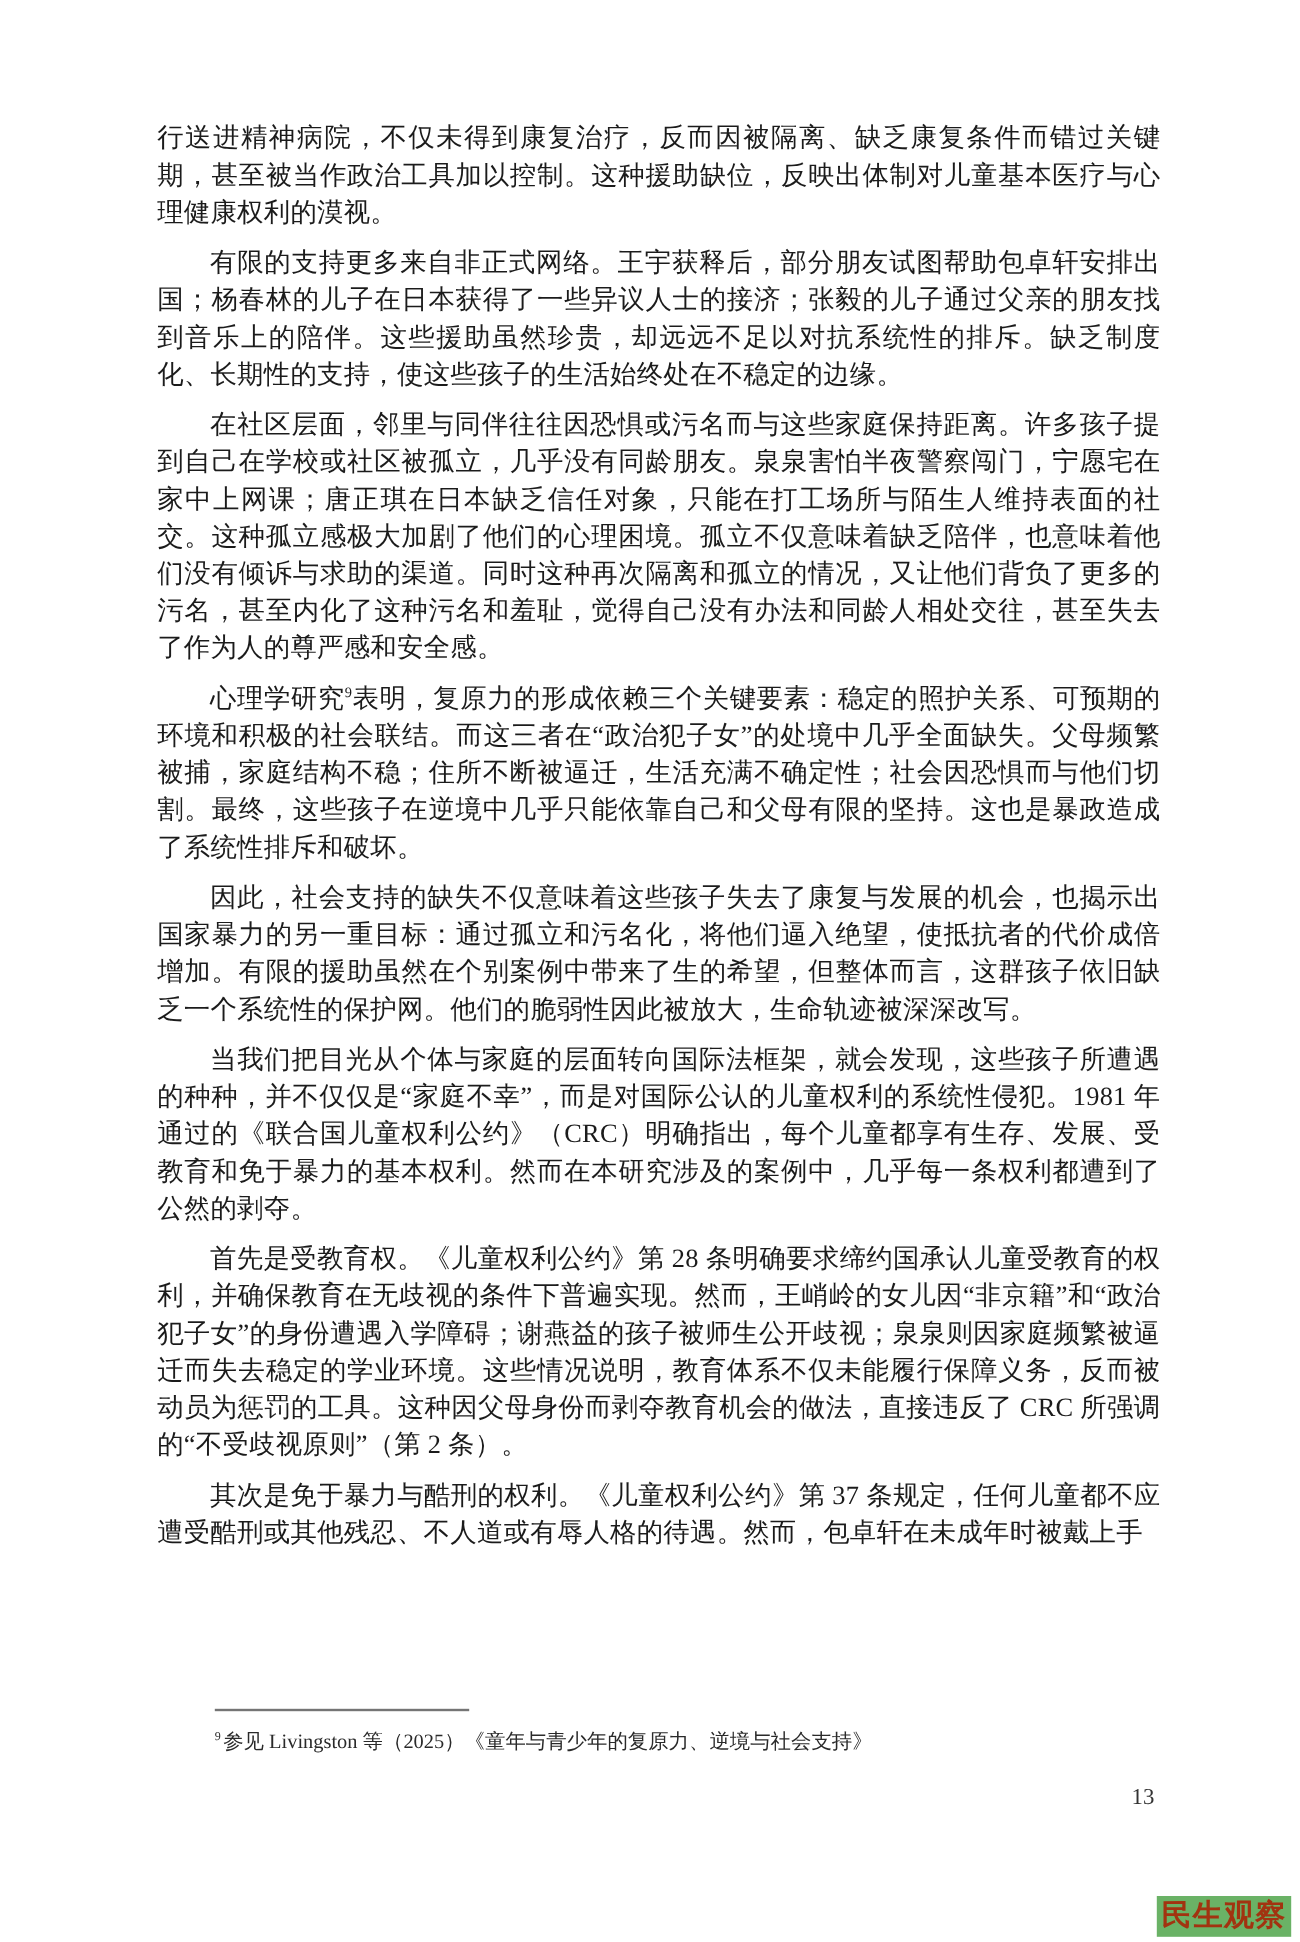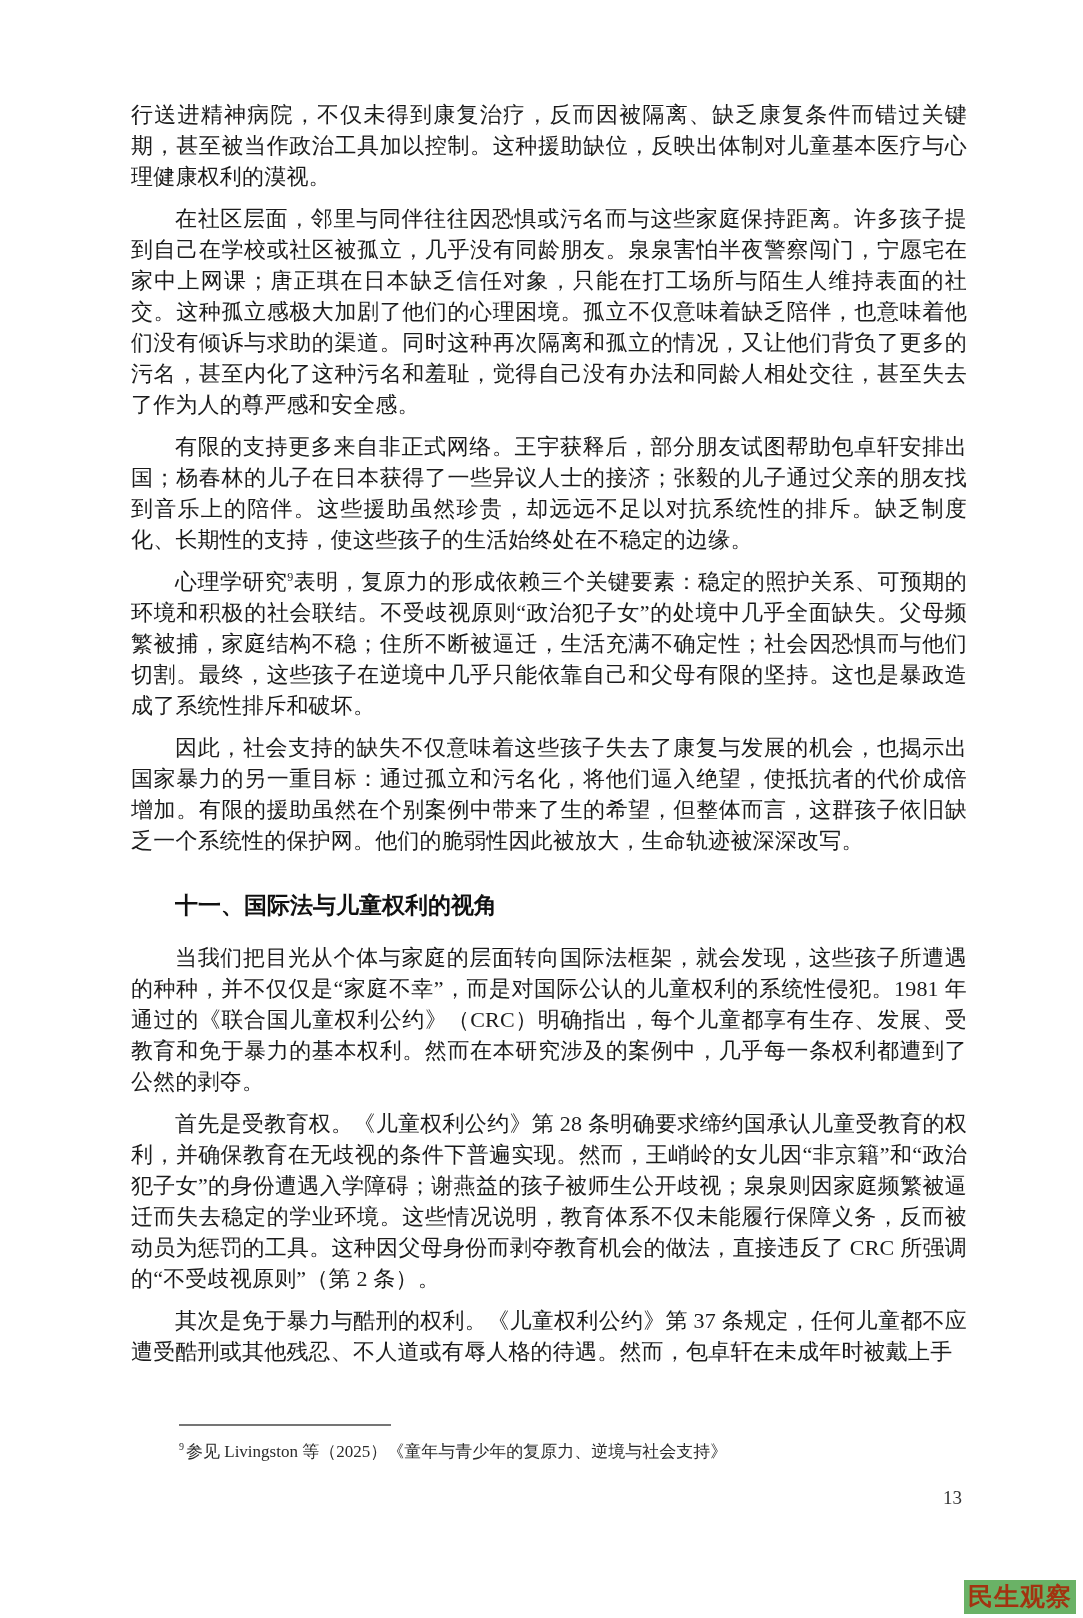--- a/index.html
+++ b/index.html
@@ -91,30 +91,29 @@
 </style>
 </head>
 <body>
 
 <div class="page">
 
   <div class="content">
 
     <p class="body-par no-indent">行送进精神病院，不仅未得到康复治疗，反而因被隔离、缺乏康复条件而错过关键期，甚至被当作政治工具加以控制。这种援助缺位，反映出体制对儿童基本医疗与心理健康权利的漠视。</p>
 
+    <p class="body-par">有限的支持更多来自非正式网络。王宇获释后，部分朋友试图帮助包卓轩安排出国；杨春林的儿子在日本获得了一些异议人士的接济；张毅的儿子通过父亲的朋友找到音乐上的陪伴。这些援助虽然珍贵，却远远不足以对抗系统性的排斥。缺乏制度化、长期性的支持，使这些孩子的生活始终处在不稳定的边缘。</p>
+
     <p class="body-par">在社区层面，邻里与同伴往往因恐惧或污名而与这些家庭保持距离。许多孩子提到自己在学校或社区被孤立，几乎没有同龄朋友。泉泉害怕半夜警察闯门，宁愿宅在家中上网课；唐正琪在日本缺乏信任对象，只能在打工场所与陌生人维持表面的社交。这种孤立感极大加剧了他们的心理困境。孤立不仅意味着缺乏陪伴，也意味着他们没有倾诉与求助的渠道。同时这种再次隔离和孤立的情况，又让他们背负了更多的污名，甚至内化了这种污名和羞耻，觉得自己没有办法和同龄人相处交往，甚至失去了作为人的尊严感和安全感。</p>
 
-    <p class="body-par">有限的支持更多来自非正式网络。王宇获释后，部分朋友试图帮助包卓轩安排出国；杨春林的儿子在日本获得了一些异议人士的接济；张毅的儿子通过父亲的朋友找到音乐上的陪伴。这些援助虽然珍贵，却远远不足以对抗系统性的排斥。缺乏制度化、长期性的支持，使这些孩子的生活始终处在不稳定的边缘。</p>
 
-
-    <p class="body-par"><span>心理学研究</span><sup>9</sup><span>表明，复原力的形成依赖三个关键要素：稳定的照护关系、可预期的环境和积极的社会联结。不受歧视原则“政治犯子女”的处境中几乎全面缺失。父母频繁被捕，家庭结构不稳；住所不断被逼迁，生活充满不确定性；社会因恐惧而与他们切割。最终，这些孩子在逆境中几乎只能依靠自己和父母有限的坚持。这也是暴政造成了系统性排斥和破坏。</span></p>
+    <p class="body-par"><span>心理学研究</span><sup>9</sup><span>表明，复原力的形成依赖三个关键要素：稳定的照护关系、可预期的环境和积极的社会联结。而这三者在“政治犯子女”的处境中几乎全面缺失。父母频繁被捕，家庭结构不稳；住所不断被逼迁，生活充满不确定性；社会因恐惧而与他们切割。最终，这些孩子在逆境中几乎只能依靠自己和父母有限的坚持。这也是暴政造成了系统性排斥和破坏。</span></p>
 
     <p class="body-par">因此，社会支持的缺失不仅意味着这些孩子失去了康复与发展的机会，也揭示出国家暴力的另一重目标：通过孤立和污名化，将他们逼入绝望，使抵抗者的代价成倍增加。有限的援助虽然在个别案例中带来了生的希望，但整体而言，这群孩子依旧缺乏一个系统性的保护网。他们的脆弱性因此被放大，生命轨迹被深深改写。</p>
 
-    <h2 class="section-heading">十一、国际法与儿童权利的视角</h2>
 
     <p class="body-par">当我们把目光从个体与家庭的层面转向国际法框架，就会发现，这些孩子所遭遇的种种，并不仅仅是“家庭不幸”，而是对国际公认的儿童权利的系统性侵犯。1981 年通过的《联合国儿童权利公约》（CRC）明确指出，每个儿童都享有生存、发展、受教育和免于暴力的基本权利。然而在本研究涉及的案例中，几乎每一条权利都遭到了公然的剥夺。</p>
 
     <p class="body-par">首先是受教育权。《儿童权利公约》第 28 条明确要求缔约国承认儿童受教育的权利，并确保教育在无歧视的条件下普遍实现。然而，王峭岭的女儿因“非京籍”和“政治犯子女”的身份遭遇入学障碍；谢燕益的孩子被师生公开歧视；泉泉则因家庭频繁被逼迁而失去稳定的学业环境。这些情况说明，教育体系不仅未能履行保障义务，反而被动员为惩罚的工具。这种因父母身份而剥夺教育机会的做法，直接违反了 CRC 所强调的“不受歧视原则”（第 2 条）。</p>
 
     <p class="body-par">其次是免于暴力与酷刑的权利。《儿童权利公约》第 37 条规定，任何儿童都不应遭受酷刑或其他残忍、不人道或有辱人格的待遇。然而，包卓轩在未成年时被戴上手</p>
 
   </div>
 
   <div class="footnote-block">

